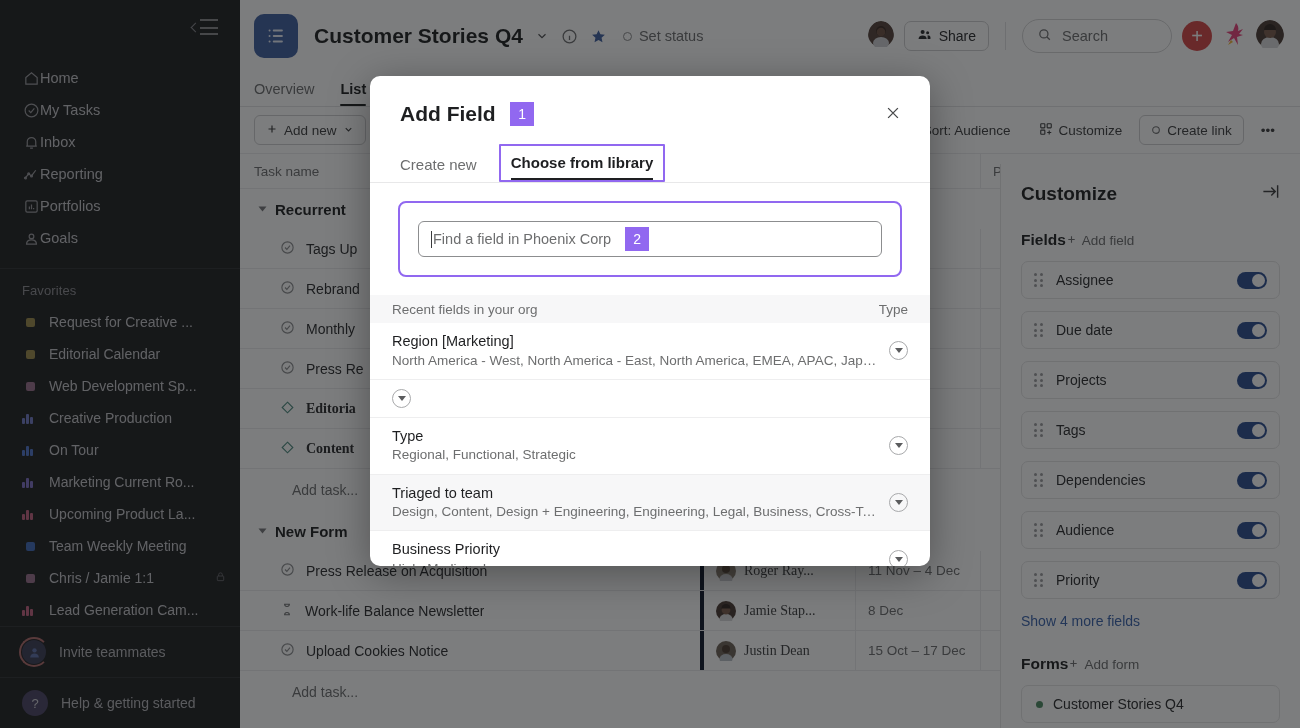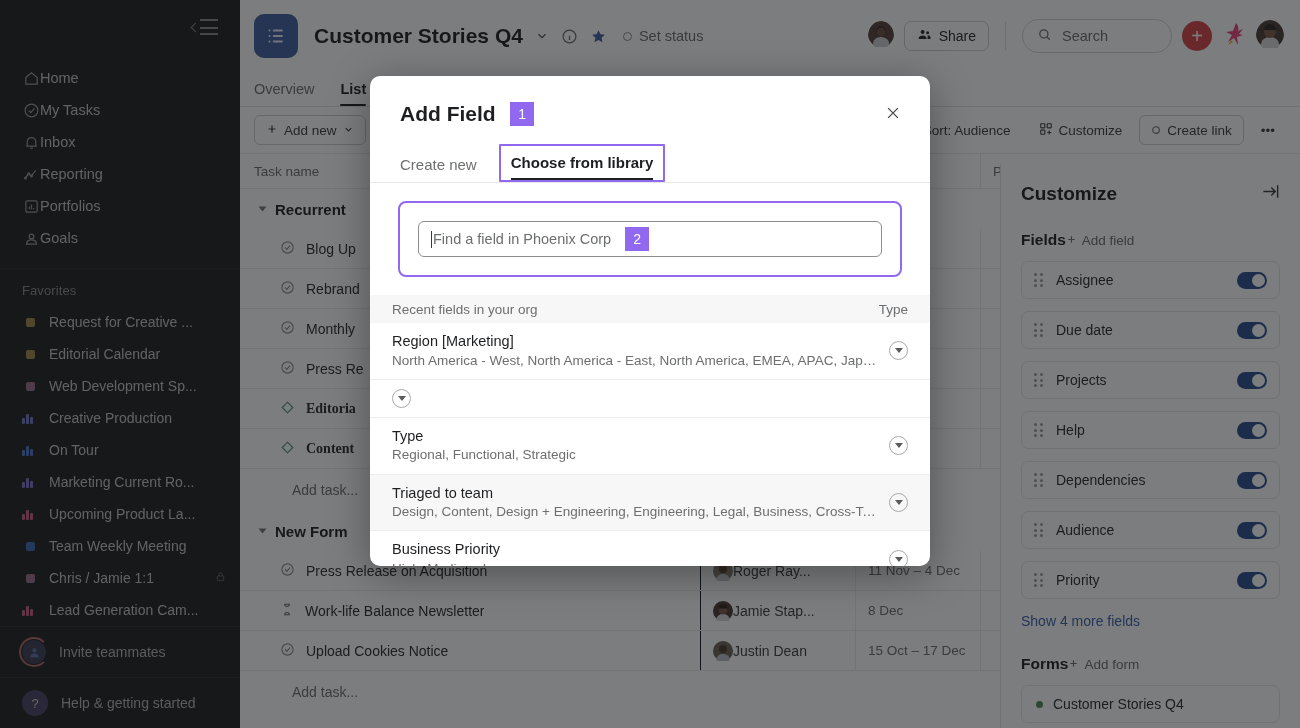--- a/index.html
+++ b/index.html
@@ -83,21 +83,21 @@
   .col-task { flex:0 0 460px; padding-left:14px; }
   .col-assignee { flex:0 0 155px; border-left:1px solid #ececed; height:36px; display:flex; align-items:center; padding-left:12px; }
   .col-date { flex:0 0 125px; border-left:1px solid #ececed; height:36px; display:flex; align-items:center; padding-left:12px; }
   .col-pri { flex:1; border-left:1px solid #ececed; height:36px; display:flex; align-items:center; padding-left:12px; }
 
   .grp-row { display:flex; align-items:center; height:40px; padding-left:20px; gap:10px; font-size:15px; font-weight:bold; color:#1e1f21; }
   .caret { width:0; height:0; border-left:5px solid #76777a; border-top:4px solid transparent; border-bottom:4px solid transparent; transform: rotate(90deg); }
 
   .task-row { display:flex; height:40px; align-items:stretch; border-bottom:1px solid #ececed; font-size:14px; color:#2a2b2d; }
   .tr-name { flex:0 0 460px; display:flex; align-items:center; gap:11px; padding-left:40px; }
-  .tr-assignee { flex:0 0 155px; border-left:1px solid #0f172a; display:flex; align-items:center; padding-left:12px; color:#3c3d3e; }
+  .tr-assignee { flex:0 0 155px; border-left:4px solid #0f172a; display:flex; align-items:center; gap:8px; padding-left:12px; color:#3c3d3e;font-family:Liberation Serif, serif; }
   .tr-date { flex:0 0 125px; border-left:1px solid #ececed; display:flex; align-items:center; padding-left:12px; color:#6d6e6f; font-size:13.5px; }
   .tr-pri { flex:1; border-left:1px solid #ececed; display:flex; align-items:center; padding-left:12px; color:#6d6e6f; }
   .tr-name .bold { font-weight:bold;font-family:Liberation Serif, serif; }
   .addtask { display:flex; height:42px; align-items:center; padding-left:52px; color:#6d6e6f; font-size:14px; }
   .mini-av { width:20px; height:20px; border-radius:50%; flex:none; }
   .tr-label { overflow:hidden; white-space:nowrap; text-overflow:ellipsis; }
 
   
   #customize {
     position:absolute; right:0; top:164px; width:300px; height:564px;
@@ -463,21 +463,21 @@
       <span class="caret"></span>
       <span>Recurrent</span>
     </div>
 
     <div class="task-row">
       <div class="tr-name">
         <span><svg width="15" height="15" viewBox="0 0 24 24" fill="none" stroke="#8b8c8e" stroke-width="1.8">
               <circle cx="12" cy="12" r="9"></circle>
               <path d="m8 12 3 3 5-6"></path>
             </svg></span>
-        <span class="tr-label">Blog Up</span>
+        <span class="tr-label">Tags Up</span>
       </div>
       <div class="tr-assignee"></div>
       <div class="tr-date"></div>
       <div class="tr-pri"></div>
     </div>
     <div class="task-row">
       <div class="tr-name">
         <span><svg width="15" height="15" viewBox="0 0 24 24" fill="none" stroke="#8b8c8e" stroke-width="1.8">
               <circle cx="12" cy="12" r="9"></circle>
               <path d="m8 12 3 3 5-6"></path>
@@ -662,21 +662,21 @@
       </div>
       <div class="field-row">
         <span class="drag">
             <i></i>
             <i></i>
             <i></i>
             <i></i>
             <i></i>
             <i></i>
           </span>
-        <span class="field-label">Help</span>
+        <span class="field-label">Tags</span>
         <span class="toggle"></span>
       </div>
       <div class="field-row">
         <span class="drag">
             <i></i>
             <i></i>
             <i></i>
             <i></i>
             <i></i>
             <i></i>

